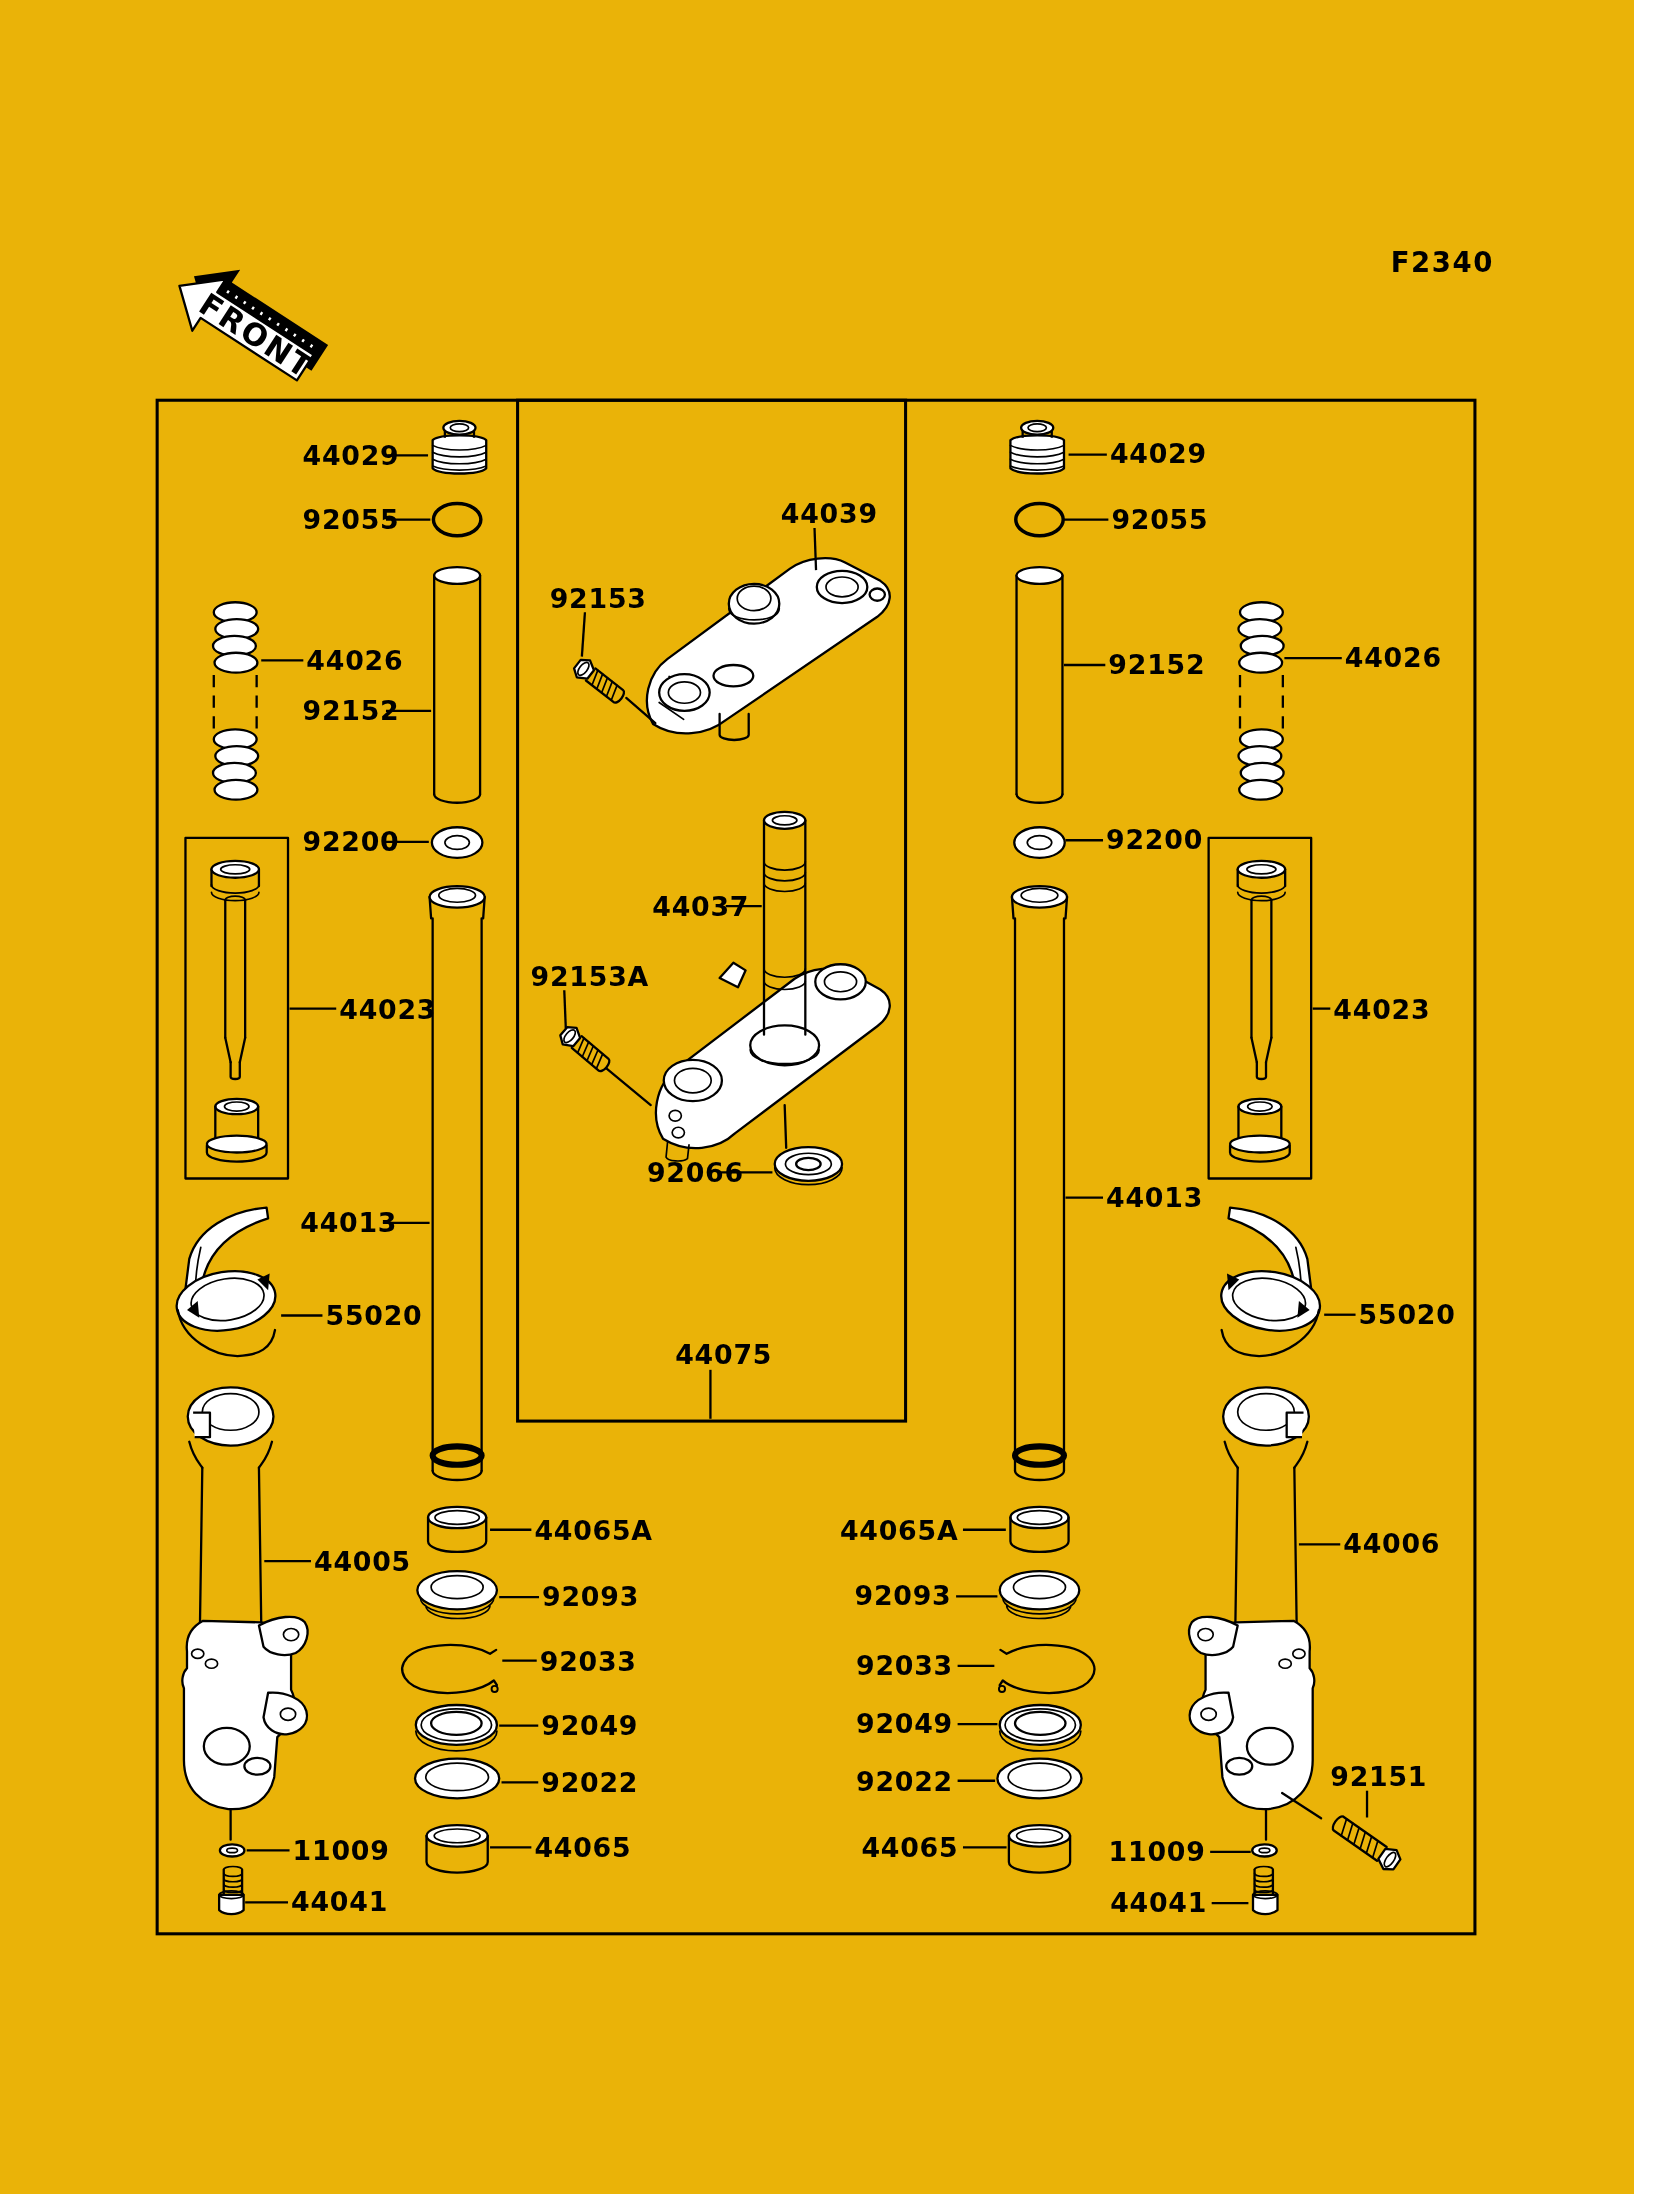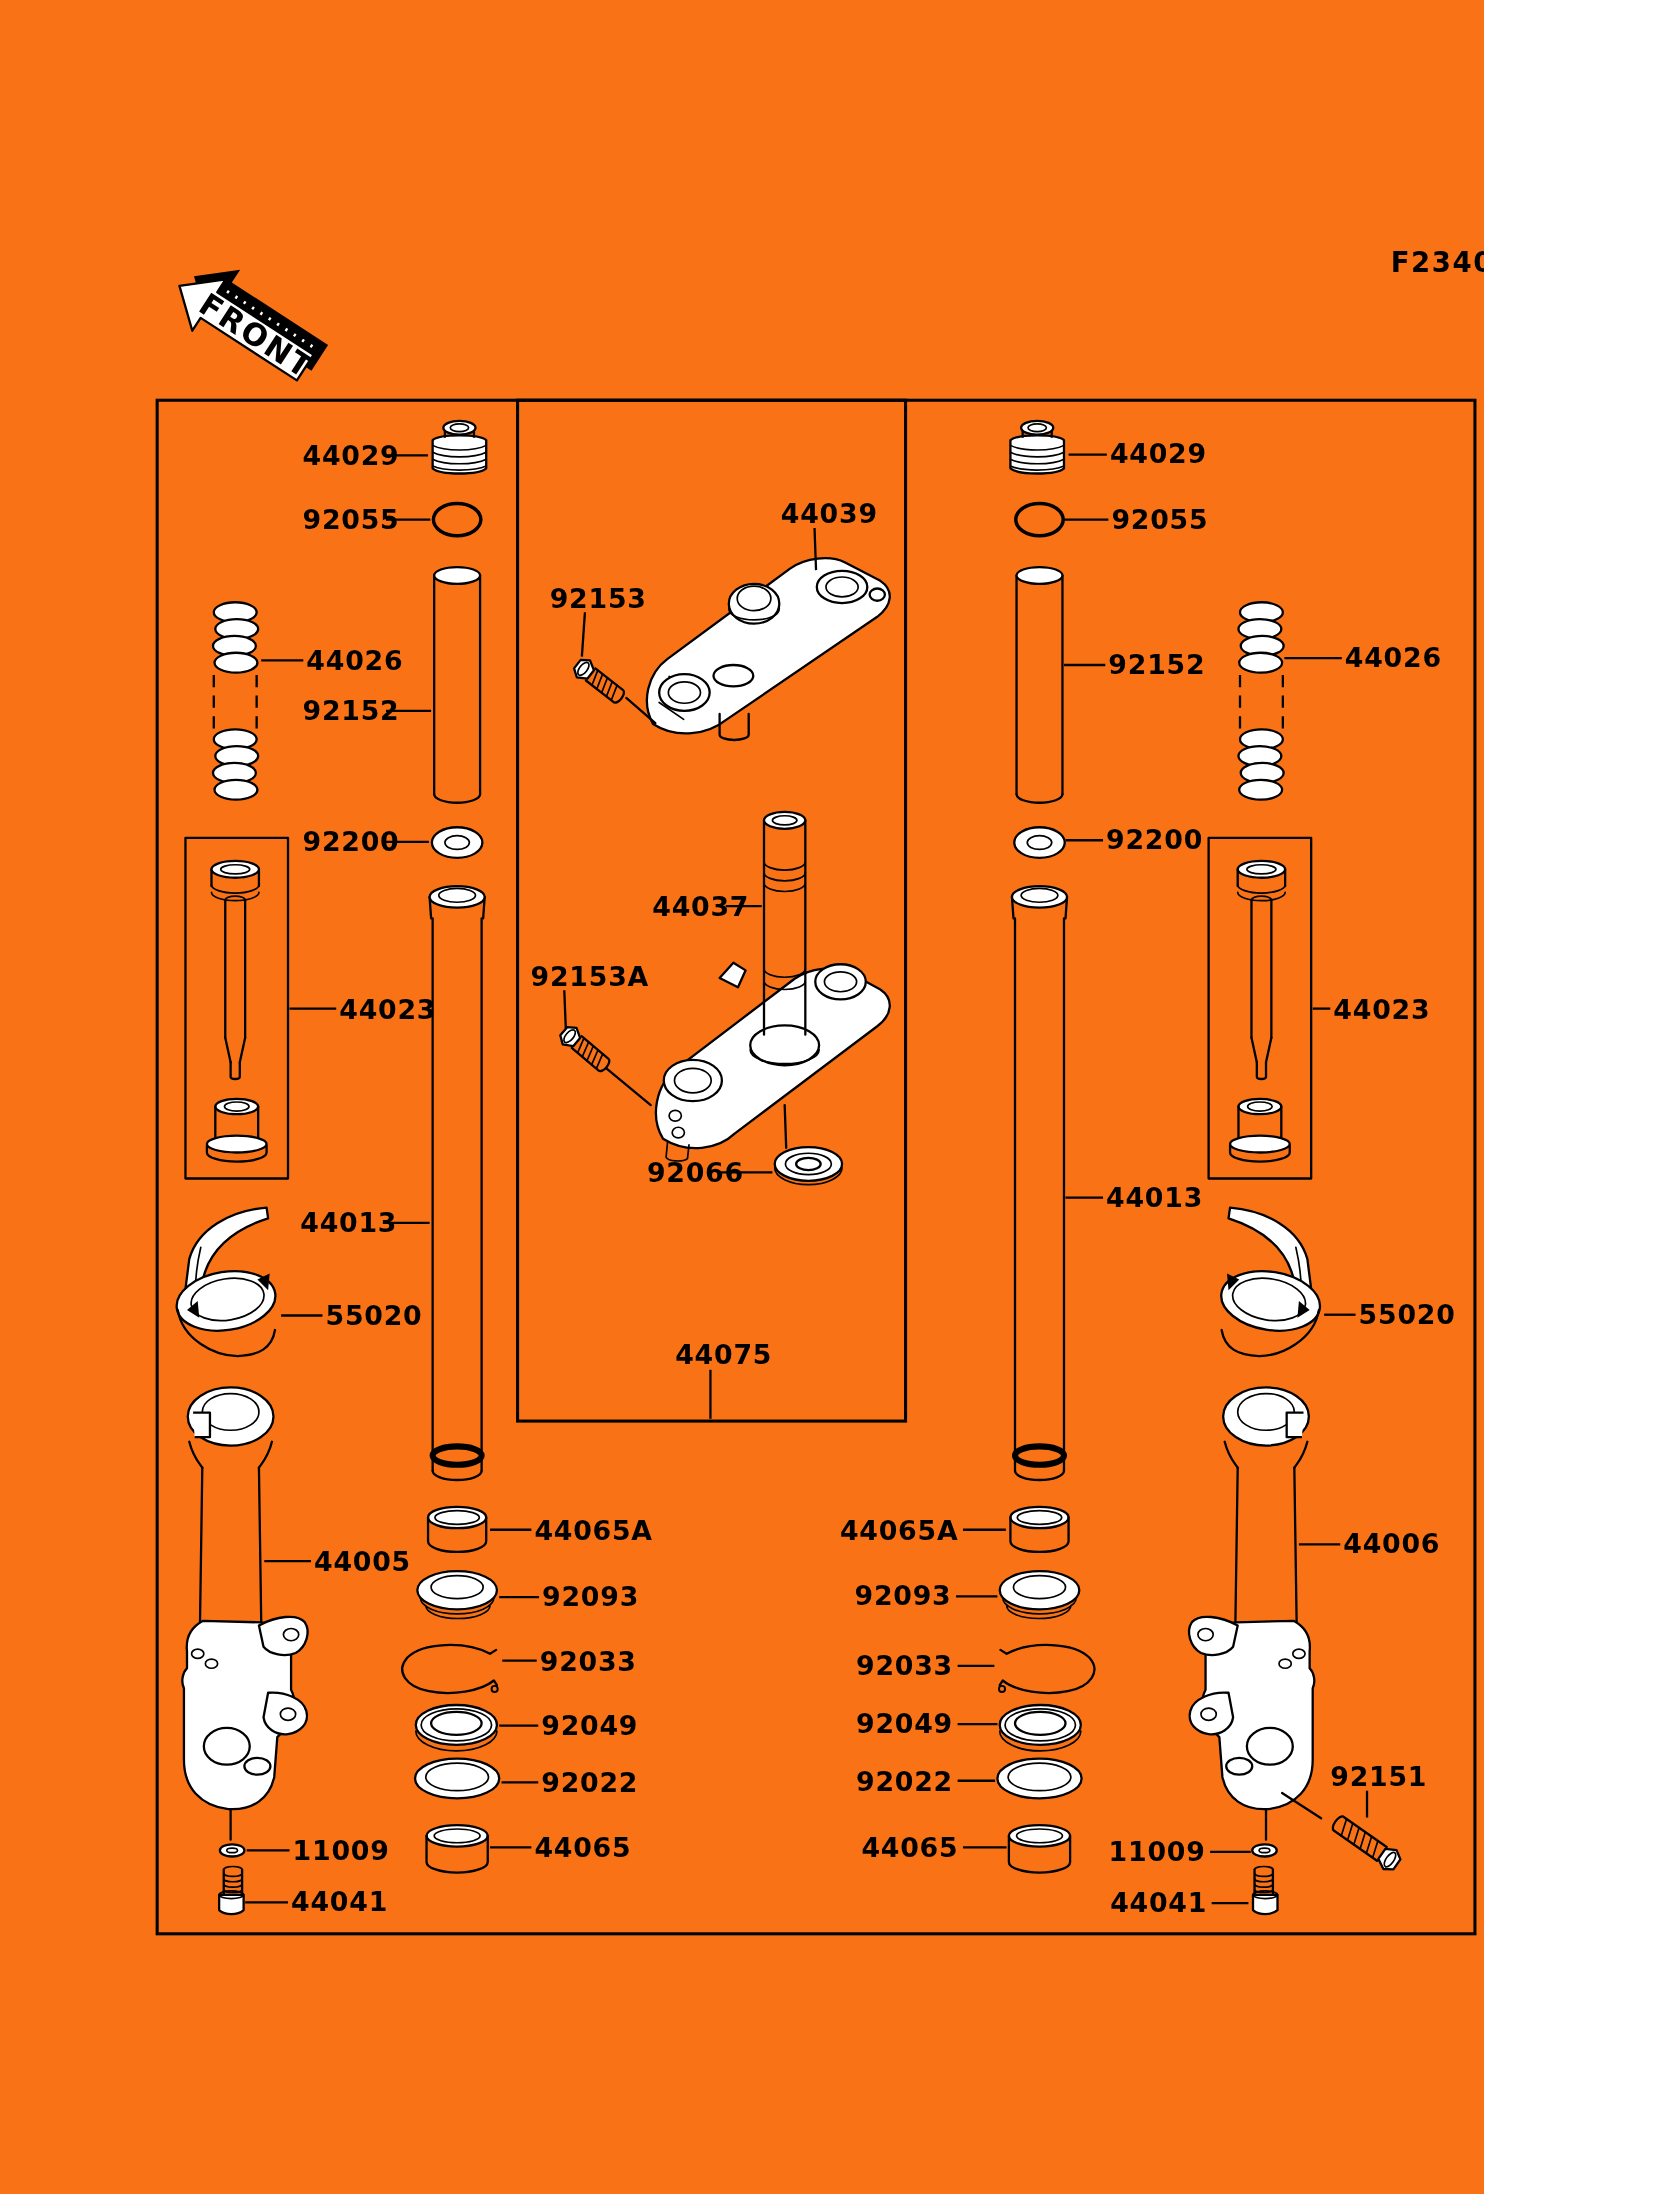--- a/index.html
+++ b/index.html
@@ -1,16 +1,16 @@
 <!DOCTYPE html>
 <html style="font-size:12.2px"><head>
 <meta charset="utf-8">
 <style>
   html,body{margin:0;padding:0;background:#ffffff;}
-  #page{position:relative;width:1484px;height:2194px;background:#f97316;overflow:hidden;}
+  #page{position:relative;width:1634px;height:2194px;background:#eab308;overflow:hidden;}
   svg{display:block;}
   .ol{fill:#ffffff;stroke:#000;stroke-width:3;stroke-linejoin:round;}
   .ln{fill:none;stroke:#000;stroke-width:3;stroke-linecap:round;stroke-linejoin:round;}
   .tn{fill:none;stroke:#000;stroke-width:2.2;stroke-linecap:round;}
   .thick{fill:none;stroke:#000;stroke-width:8;}
   .dash{fill:none;stroke:#000;stroke-width:3;stroke-dasharray:16 11;}
   .leader{stroke:#000;stroke-width:3;fill:none;}
   .frame{fill:none;stroke:#000;stroke-width:4;}
   .plabel{font-family:"DejaVu Sans","Liberation Sans",sans-serif;font-weight:bold;font-size:35px;letter-spacing:1px;fill:#000;}
   .figcode{font-family:"DejaVu Sans","Liberation Sans",sans-serif;font-weight:bold;font-size:36px;letter-spacing:2px;fill:#000;}

